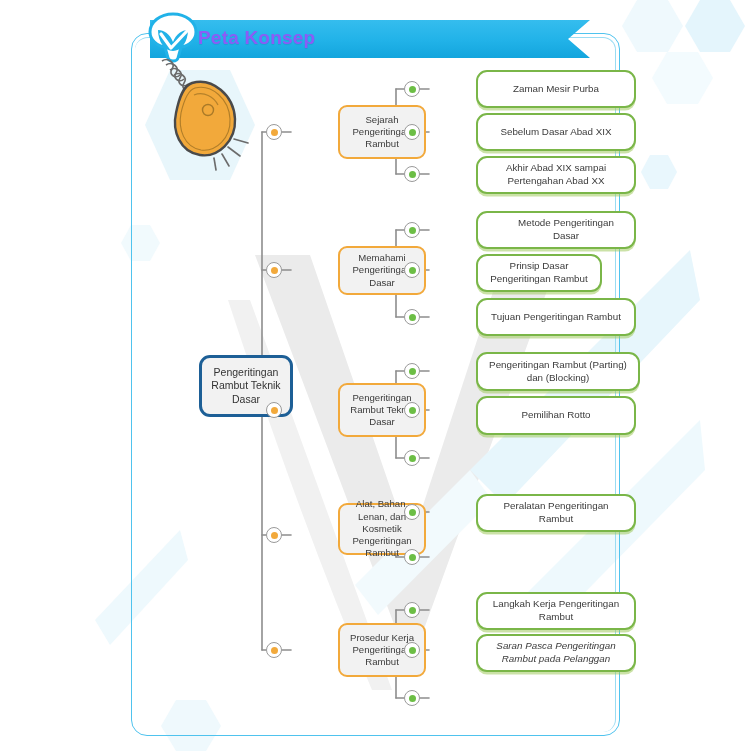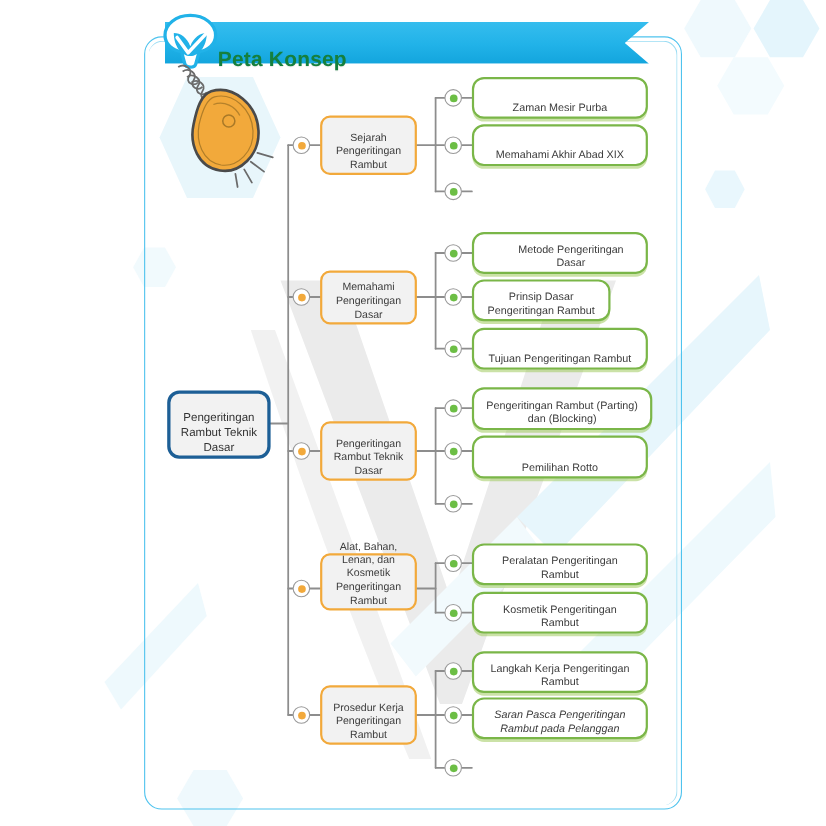--- a/index.html
+++ b/index.html
@@ -25,38 +25,38 @@
   }
 
   
   .banner-wrap{position:absolute;left:150px;top:20px;width:440px;height:38px;}
   .banner{
     position:absolute;left:0;top:0;width:440px;height:38px;
     background:linear-gradient(180deg,#35bdee 0%,#21b2e8 55%,#13a5dd 100%);
     clip-path:polygon(0 0, 100% 0, 95% 50%, 100% 100%, 0 100%);
   }
   .banner-title{
-    position:absolute;left:48px;top:24px;
-    font-size:19px;font-weight:bold;color:#15803d;letter-spacing:.2px;
+    position:absolute;left:48px;top:7px;
+    font-size:19px;font-weight:bold;color:#8b5cf6;letter-spacing:.2px;
     text-shadow:0 1px 1px rgba(0,0,0,.08);
   }
   .badge-icon{
     position:absolute;left:-6px;top:-10px;width:58px;height:58px;
   }
 
   
   .bulb{position:absolute;left:150px;top:55px;width:110px;height:135px;}
 
   
   .map{position:absolute;inset:0;}
 
   .node{
     position:absolute;box-sizing:border-box;
-    display:flex;align-items:flex-end;justify-content:center;text-align:center;
-    color:#3b3b3b;line-height:1.28;
+    display:flex;align-items:center;justify-content:center;text-align:center;
+    color:#3b3b3b;line-height:1.28;margin-left:47px;
   }
 
   .node-root{
     background:#f2f2f2;border:3.4px solid #1d5f96;border-radius:11px;
     font-size:10.5px;color:#333;
   }
   .node-branch{
     background:#f2f2f2;border:2.6px solid #f2a93b;border-radius:9px;
     font-size:9.6px;
   }
@@ -285,21 +285,24 @@
         <i></i>
       </div>
     <div class="dot dot-green" style="left:404px;top:690px;">
         <i></i>
       </div>
 
     <div class="node node-leaf" style="left:429px;top:70px;width:160px;height:38px;">
       <span class="txt">Zaman Mesir Purba</span>
     </div>
     <div class="node node-leaf" style="left:429px;top:113px;width:160px;height:38px;">
-      <span class="txt">Memahami Akhir Abad XIX</span>
+      <span class="txt">Sebelum Dasar Abad XIX</span>
+    </div>
+    <div class="node node-leaf" style="left:429px;top:156px;width:160px;height:38px;">
+      <span class="txt">Akhir Abad XIX sampai Pertengahan Abad XX</span>
     </div>
 
     <div class="node node-leaf" style="left:429px;top:211px;width:160px;height:38px;padding-left:20px;">
       <span class="txt">Metode Pengeritingan Dasar</span>
     </div>
     <div class="node node-leaf" style="left:429px;top:254px;width:126px;height:38px;">
       <span class="txt">Prinsip Dasar Pengeritingan Rambut</span>
     </div>
     <div class="node node-leaf" style="left:429px;top:298px;width:160px;height:38px;">
       <span class="txt">Tujuan Pengeritingan Rambut</span>
@@ -308,23 +311,20 @@
     <div class="node node-leaf" style="left:429px;top:352px;width:164px;height:39px;">
       <span class="txt">Pengeritingan Rambut (Parting) dan (Blocking)</span>
     </div>
     <div class="node node-leaf" style="left:429px;top:396px;width:160px;height:39px;">
       <span class="txt">Pemilihan Rotto</span>
     </div>
 
     <div class="node node-leaf" style="left:429px;top:494px;width:160px;height:38px;">
       <span class="txt">Peralatan Pengeritingan Rambut</span>
     </div>
-    <div class="node node-leaf" style="left:429px;top:538px;width:160px;height:38px;">
-      <span class="txt">Kosmetik Pengeritingan Rambut</span>
-    </div>
 
     <div class="node node-leaf" style="left:429px;top:592px;width:160px;height:38px;">
       <span class="txt">Langkah Kerja Pengeritingan Rambut</span>
     </div>
     <div class="node node-leaf" style="left:429px;top:634px;width:160px;height:38px;font-style:italic;">
       <span class="txt">Saran Pasca Pengeritingan Rambut pada Pelanggan</span>
     </div>
 
   </div>
 </div>

